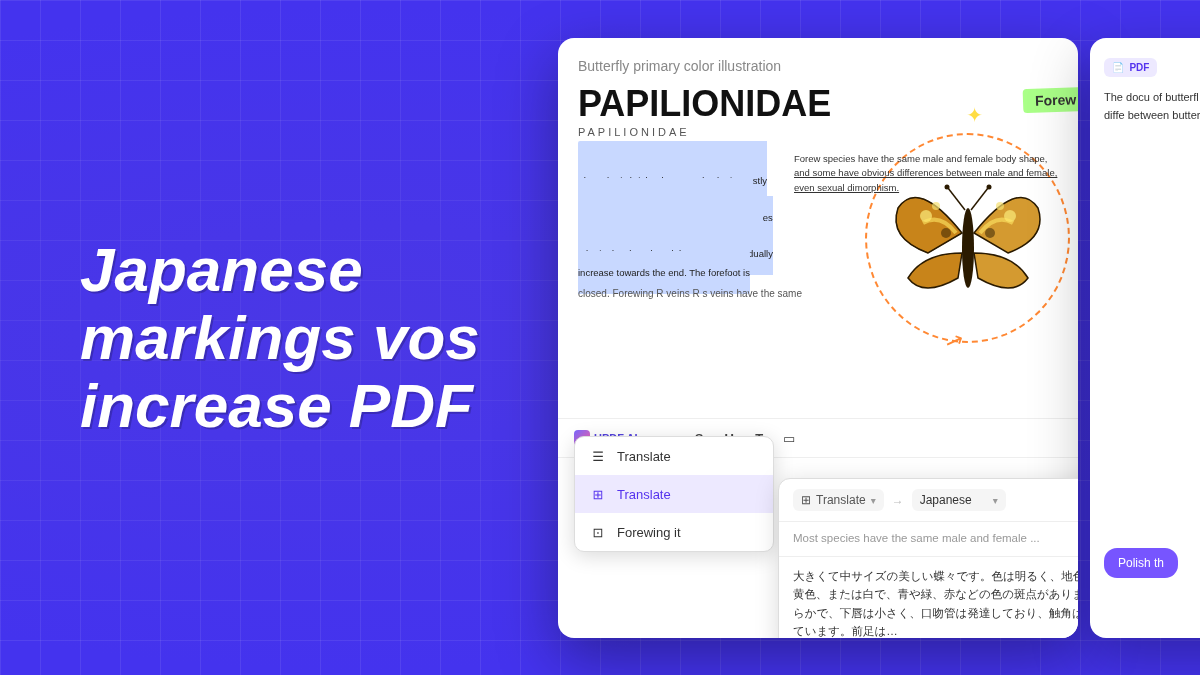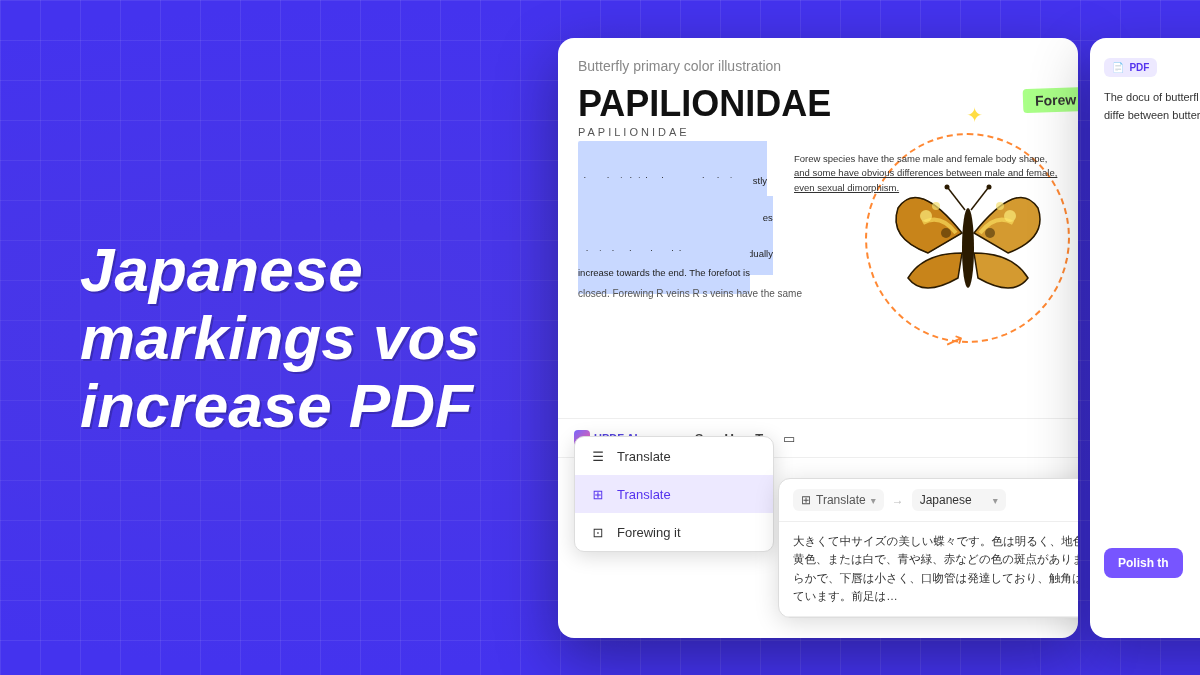--- a/index.html
+++ b/index.html
@@ -320,23 +320,23 @@
       margin-bottom: 16px;
     }
 
     .polish-btn {
       position: absolute;
       bottom: 60px;
       left: 14px;
       background: #7755ff;
       color: #fff;
       font-size: 12px;
-      font-weight: 700;
+      font-weight: 400;
       padding: 8px 14px;
-      border-radius: 8px;
+      border-radius: 13px;
       cursor: pointer;
     }
 
     
     .foreword-label {
       position: absolute;
       right: -10px;
       top: 50px;
       background: #aaff88;
       color: #333;
@@ -498,20 +498,21 @@
         <span>⊞</span>
         <span>Translate</span>
         <span class="translate-arrow">▾</span>
       </div>
       <span style="color:#bbb; font-size:12px;">→</span>
       <div class="translate-lang">
         <span>Japanese</span>
         <span class="translate-arrow">▾</span>
       </div>
     </div>
+    <div class="translate-input-area">Most species have the same male and female ...</div>
     <div class="translate-output">大きくて中サイズの美しい蝶々です。色は明るく、地色は主に黒、黄色、または白で、青や緑、赤などの色の斑点があります。目は滑らかで、下唇は小さく、口吻管は発達しており、触角は徐々に増えています。前足は…</div>
 
   </div>
 
 </div>
 
 <div class="right-card">
   <div class="right-card-pdf-tag">
     <span>📄</span>
     <span>PDF</span>

